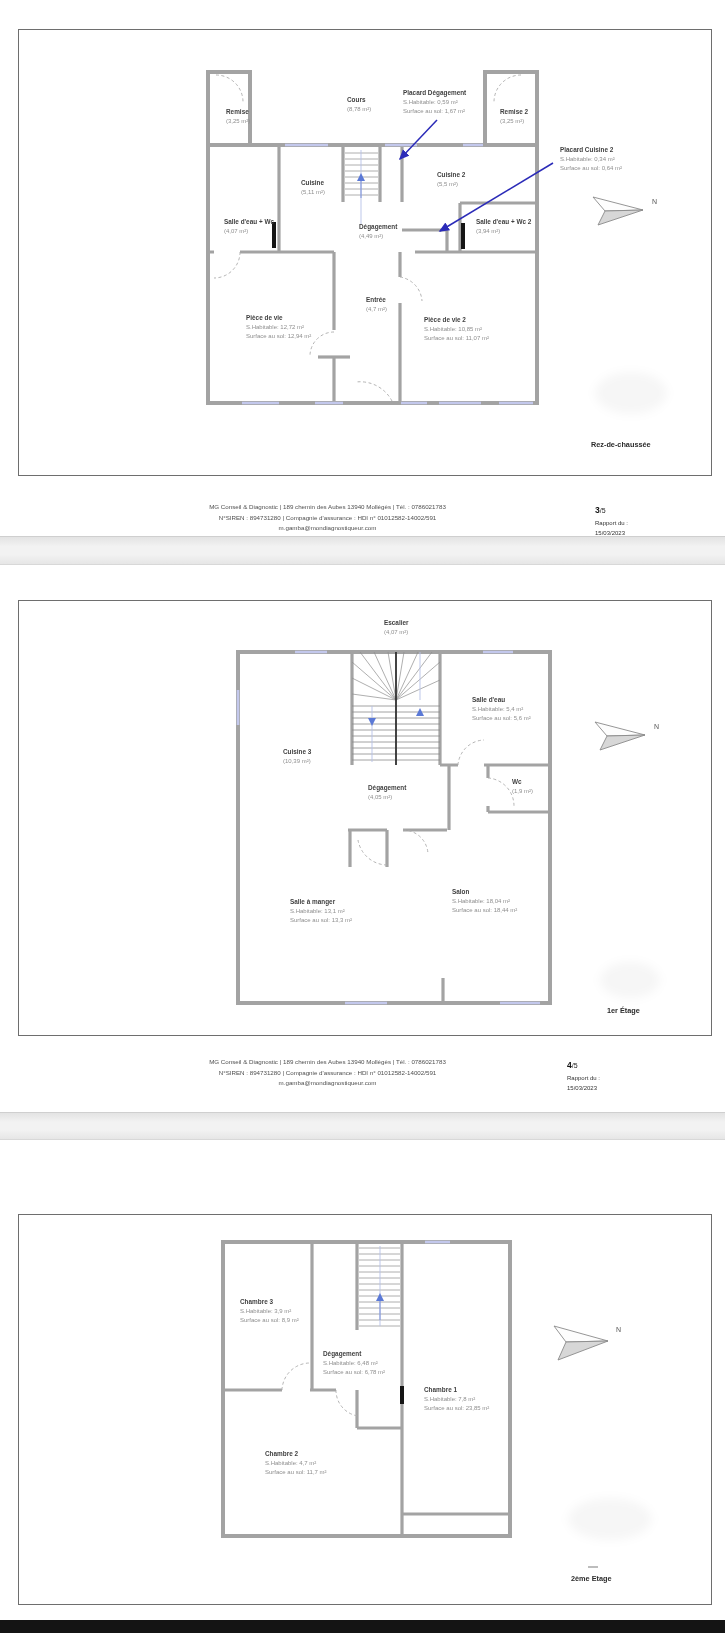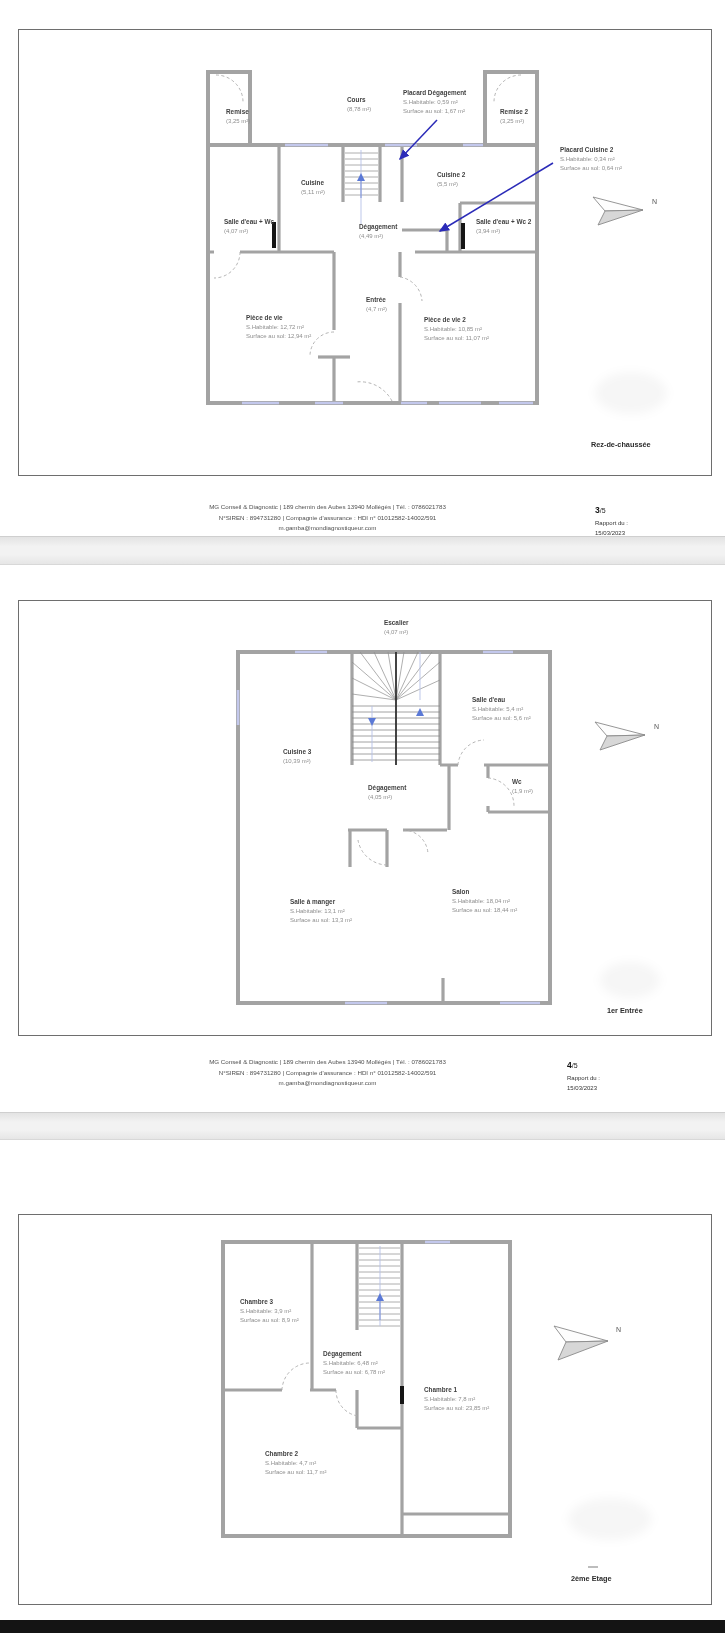--- a/index.html
+++ b/index.html
@@ -239,21 +239,21 @@
       <div class="ra">Surface au sol: 18,44 m²</div>
     </div>
 
   <svg style="left:590px;top:717px;" width="62" height="36" viewBox="0 0 62 36">
     <polygon points="55,18 5,5 17,19" fill="#fdfdfd" stroke="#8a8a8a" stroke-width="0.9"></polygon>
     <polygon points="55,18 17,19 10,33" fill="#d7d7d7" stroke="#8a8a8a" stroke-width="0.9"></polygon>
   </svg>
   <span class="north-n" style="left:654px;top:723px">N</span>
 
   <div class="smudge" style="left:600px;top:962px;width:60px;height:36px;"></div>
-  <div class="floor-label" style="left:607px;top:1006px">1er Entrée</div>
+  <div class="floor-label" style="left:607px;top:1006px">1er Étage</div>
 
   <div class="footer-center" style="top:1057px">
     <div>MG Conseil &amp; Diagnostic | 189 chemin des Aubes 13940 Mollégès | Tél. : 0786021783</div>
     <div>N°SIREN : 894731280 | Compagnie d'assurance : HDI n° 01012582-14002/591</div>
     <div>m.gamba@mondiagnostiqueur.com</div>
   </div>
   <div class="pagenum" style="left:567px;top:1054px">
     <span class="pn-big">4</span><span class="pn-small">/5</span>
     <div class="rapport">
       <div>Rapport du :</div>

